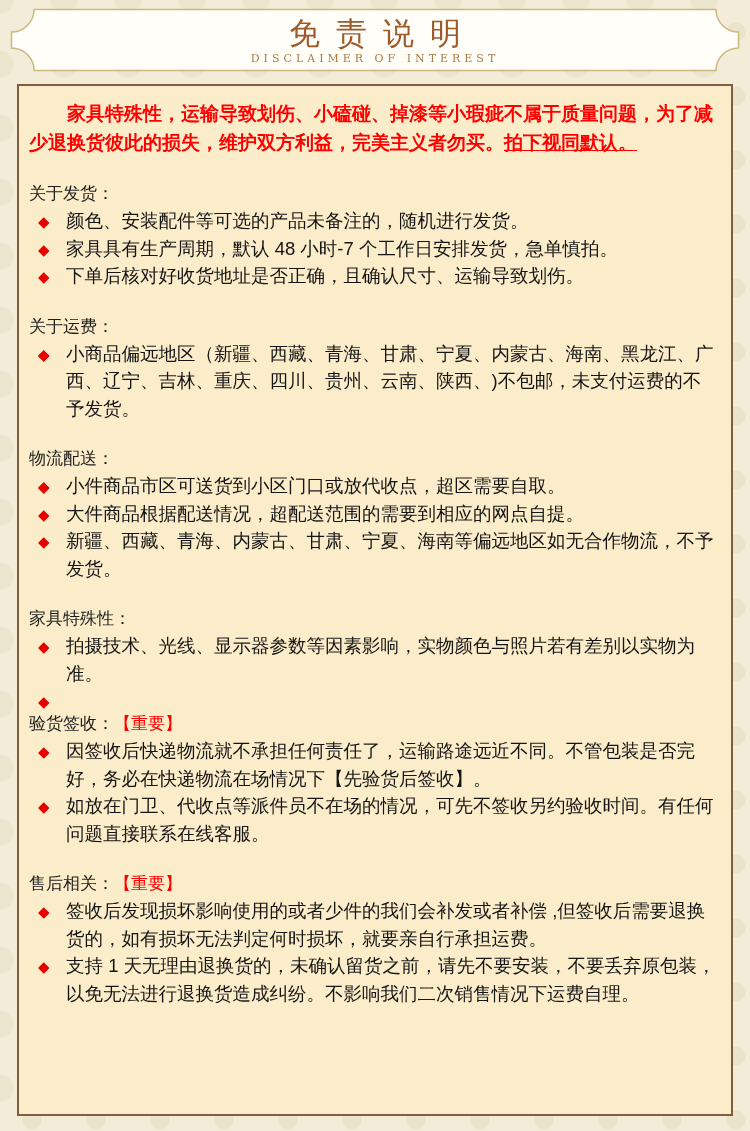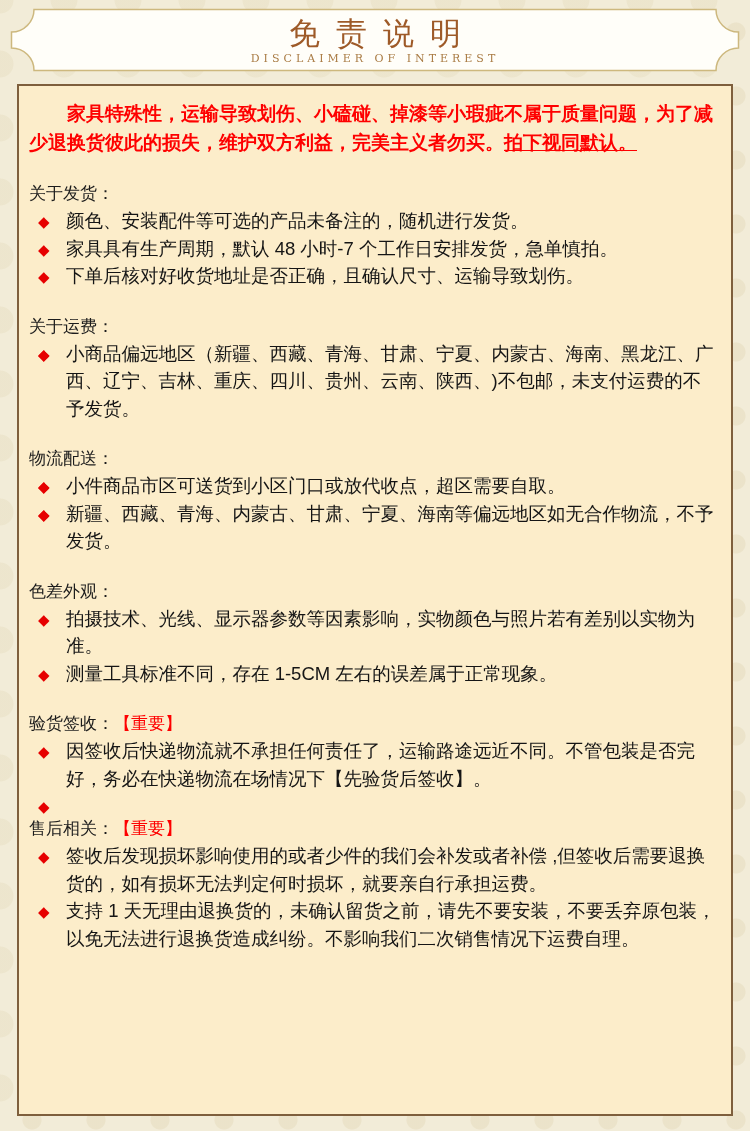--- a/index.html
+++ b/index.html
@@ -108,54 +108,55 @@
     <span class="bullet">◆</span>
   </li>
 
   <li class="item">
     <span class="bullet">◆</span>
     <span class="item-text">小件商品市区可送货到小区门口或放代收点，超区需要自取。</span>
   </li>
 
   <li class="item">
     <span class="bullet">◆</span>
+    <span class="item-text">大件商品根据配送情况，超配送范围的需要到相应的网点自提。</span>
   </li>
 
   <li class="item">
     <span class="bullet">◆</span>
     <span class="item-text">新疆、西藏、青海、内蒙古、甘肃、宁夏、海南等偏远地区如无合作物流，不予发货。</span>
   </li>
 </ul>
   </section>
 
   <section class="sec">
-    <h2 class="sec-h"><span class="h-label">色差外观：</span><span class="h-tag"></span></h2>
+    <h2 class="sec-h"><span class="h-label">家具特殊性：</span><span class="h-tag"></span></h2>
     <ul class="items">
   <li class="item">
     <span class="bullet">◆</span>
     <span class="item-text">拍摄技术、光线、显示器参数等因素影响，实物颜色与照片若有差别以实物为准。</span>
   </li>
 
   <li class="item">
     <span class="bullet">◆</span>
-    <span class="item-text">测量工具标准不同，存在 1-5CM 左右的误差属于正常现象。</span>
   </li>
 </ul>
   </section>
 
   <section class="sec">
     <h2 class="sec-h"><span class="h-label">验货签收：</span><span class="h-tag">【重要】</span></h2>
     <ul class="items">
   <li class="item">
     <span class="bullet">◆</span>
     <span class="item-text">因签收后快递物流就不承担任何责任了，运输路途远近不同。不管包装是否完好，务必在快递物流在场情况下【先验货后签收】。</span>
   </li>
 
   <li class="item">
     <span class="bullet">◆</span>
+    <span class="item-text">如放在门卫、代收点等派件员不在场的情况，可先不签收另约验收时间。有任何问题直接联系在线客服。</span>
   </li>
 </ul>
   </section>
 
   <section class="sec">
     <h2 class="sec-h"><span class="h-label">售后相关：</span><span class="h-tag">【重要】</span></h2>
     <ul class="items">
   <li class="item">
     <span class="bullet">◆</span>
     <span class="item-text">签收后发现损坏影响使用的或者少件的我们会补发或者补偿 ,但签收后需要退换货的，如有损坏无法判定何时损坏，就要亲自行承担运费。</span>

